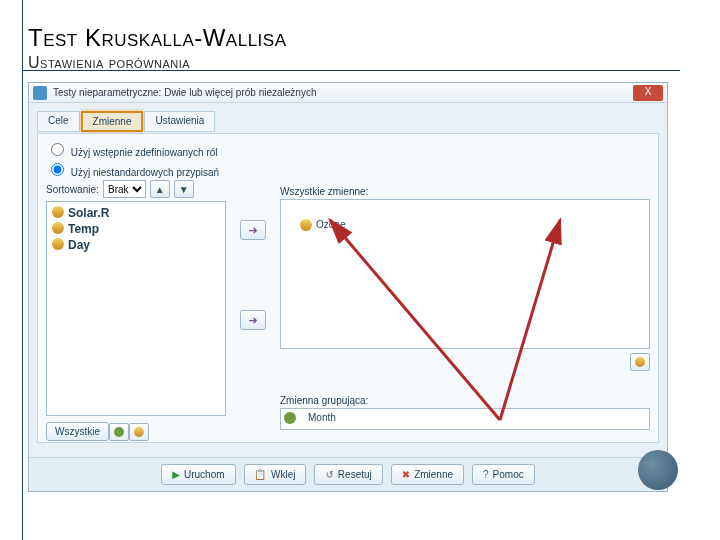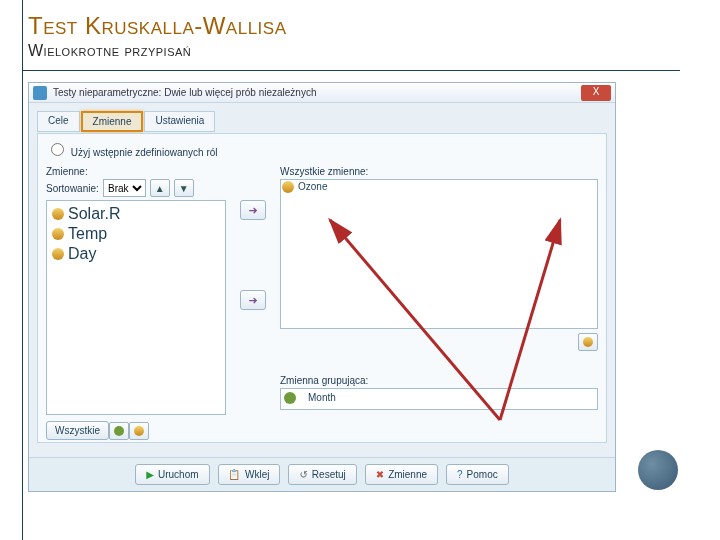--- a/index.html
+++ b/index.html
@@ -9,22 +9,22 @@
     height: 540px;
     font-family: "Segoe UI", Tahoma, sans-serif;
     font-size: 11px;
     background: #fff;
     position: relative;
     overflow: hidden;
   }
   .slide-title {
     font-size: 24px;
     font-variant: small-caps;
-    color: #a16207;
-    margin: 12px 0 0 28px;
+    color: #000000;
+    margin: 24px 0 0 28px;
     font-weight: 400;
     letter-spacing: 0.5px;
   }
   .slide-sub {
     font-size: 16px;
     font-variant: small-caps;
     color: #2a2a2a;
     margin: 2px 0 0 28px;
     font-weight: 400;
     letter-spacing: 0.5px;
@@ -41,21 +41,21 @@
     left: 22px;
     top: 0;
     bottom: 0;
     width: 1px;
     background: #1b3e57;
   }
   .app-window {
     position: absolute;
     left: 28px;
     top: 82px;
-    width: 588px;
+    width: 640px;
     height: 410px;
     background: #e8eff5;
     border: 1px solid #9db5c7;
   }
   .titlebar {
     height: 20px;
     background: linear-gradient(#fdfdfe,#e7eef6);
     display: flex;
     align-items: center;
     padding: 0 4px;
@@ -146,32 +146,33 @@
     display:flex;align-items:center;justify-content:center;
     font-size:10px; color:#355;
   }
   .listbox {
     background:#fff;
     border:1px solid #a6bfcf;
     height: 215px;
     padding:3px;
   }
   .listbox .item {
-    display:flex; align-items:center; gap:4px;
-    font-size:16px; color:#1b3e57;
+    display:flex; align-items:flex-start; gap:4px;
+    font-size:12px; color:#1b3e57;
     padding:1px 2px;
+    font-weight:bold;
   }
   .scale-ico { width:12px; height:12px; border-radius:6px; display:inline-block;}
   .ico-ruler { background: linear-gradient(#f3d26a,#c98a1d); }
   .ico-bars { background:#6f9b3a; }
   .tested-box {
     background:#fff;
     border:1px solid #a6bfcf;
     height:150px;
-    padding:1px;
+    padding:19px;
   }
   .tested-box .item { display:flex; gap:4px; font-size:10px; color:#1b3e57;}
   .group-box {
     background:#fff;
     border:1px solid #a6bfcf;
     height:22px;
     padding:3px;
     margin-top:2px;
   }
   .group-box .item{display:flex;gap:12px;font-size:10px;color:#1b3e57;}
@@ -227,21 +228,21 @@
     width:40px; height:40px;
     border-radius:50%;
     background: radial-gradient(circle at 35% 35%, #6e8ea4, #3a5a74);
   }
 </style>
 </head>
 <body>
 
 <div class="vline"></div>
 <div class="slide-title">Test Kruskalla-Wallisa</div>
-<div class="slide-sub">Wielokrotne przypisań</div>
+<div class="slide-sub">Ustawienia porównania</div>
 <div class="rule"></div>
 
 <div class="app-window">
   <div class="titlebar">
     <div class="titlebar-icon"></div>
     <div class="titlebar-text">Testy nieparametryczne: Dwie lub więcej prób niezależnych</div>
     <div class="close-btn">X</div>
   </div>
 
   <div class="dlg-body">
@@ -250,25 +251,28 @@
       <div class="tab active">Zmienne</div>
       <div class="tab">Ustawienia</div>
     </div>
 
     <div class="tab-content">
       <div class="radios">
         <label>
           <input type="radio" name="rr" style="">
           <span>Użyj wstępnie zdefiniowanych ról</span>
         </label>
+        <label>
+          <input type="radio" name="rr" checked="" style="">
+          <span>Użyj niestandardowych przypisań</span>
+        </label>
       </div>
 
       <div class="columns">
         <div class="colL">
-          <div class="pane-label">Zmienne:</div>
           <div class="sortrow">
             <span>Sortowanie:</span>
             <select>
               <option>Brak</option>
             </select>
             <div class="iconbtn">▲</div>
             <div class="iconbtn">▼</div>
           </div>
           <div class="listbox">
             <div class="item">

